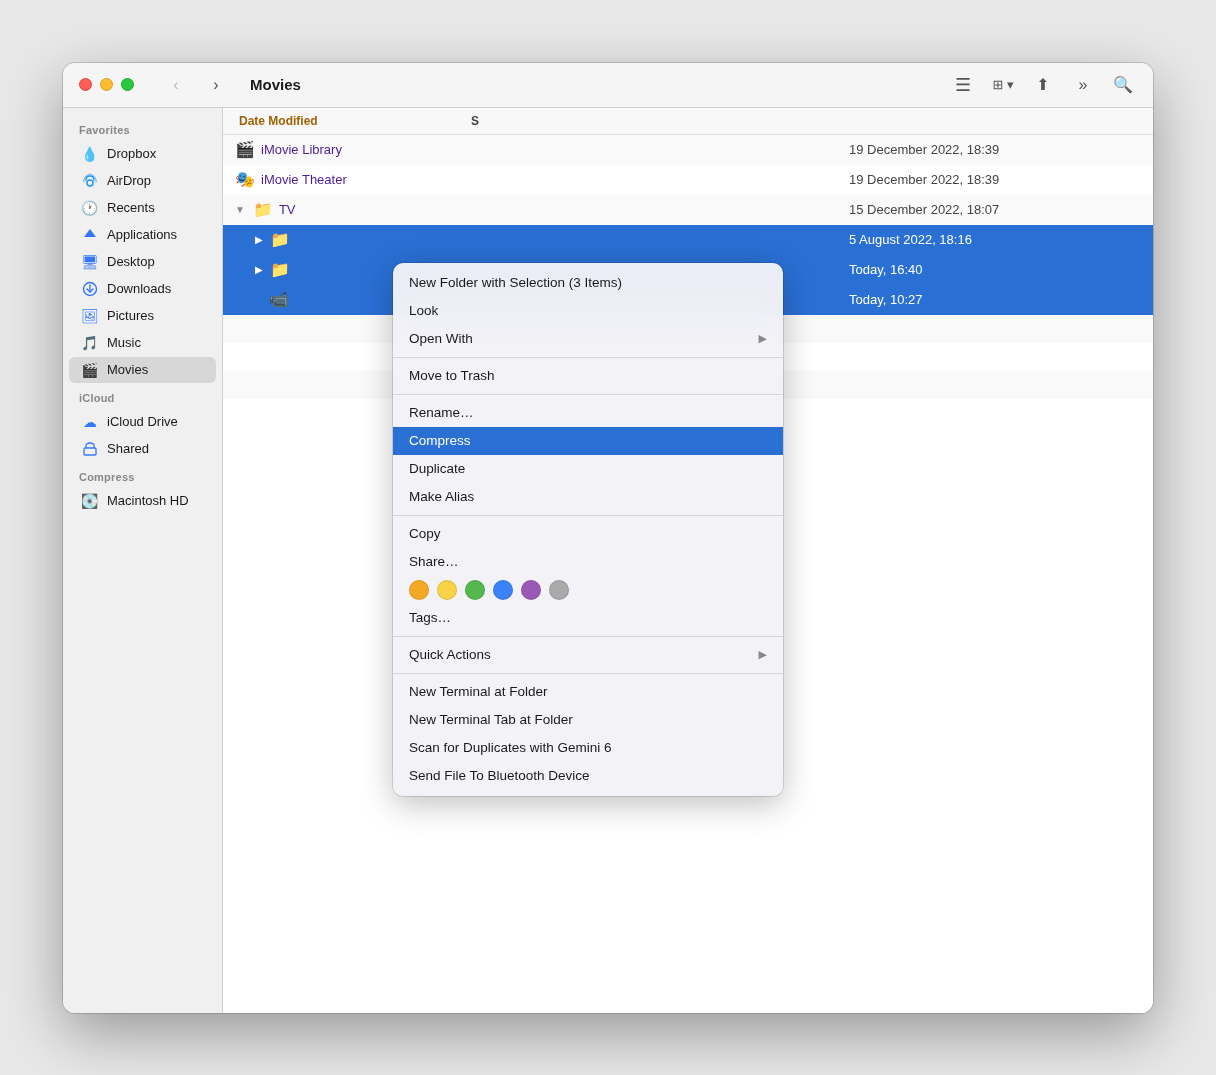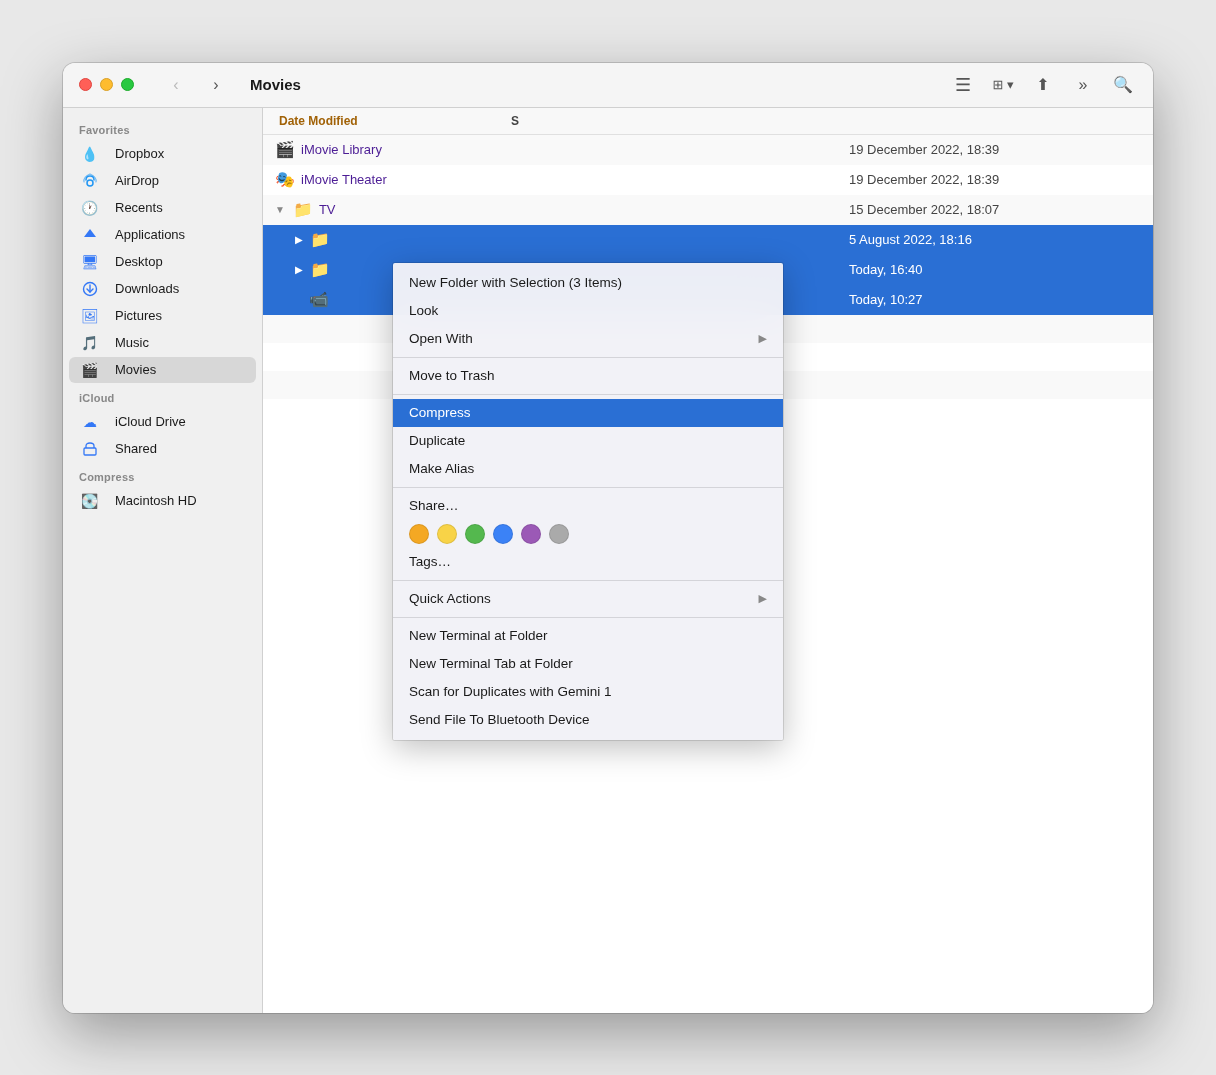--- a/index.html
+++ b/index.html
@@ -42,21 +42,21 @@
 
     
     .window-body {
       display: flex;
       flex: 1;
       overflow: hidden;
     }
 
     
     .sidebar {
-      width: 200px;
+      width: 160px;
       background: #f0f0f0;
       border-right: 1px solid #d0d0d0;
       overflow-y: auto;
       padding: 8px 0;
     }
 
     .sidebar-section-label {
       font-size: 11px;
       font-weight: 600;
       color: #888;
@@ -84,21 +84,20 @@
       display: flex;
       align-items: center;
       justify-content: center;
       flex-shrink: 0;
       font-size: 14px;
     }
 
     .sidebar-label {
       font-size: 13px;
       color: #1a1a1a;
-      margin-left: 8px;
     }
 
     
     .content {
       flex: 1;
       display: flex;
       flex-direction: column;
       background: #ffffff;
       overflow: hidden;
     }
@@ -254,21 +253,21 @@
       pointer-events: none;
     }
 
     .context-menu {
       position: absolute;
       top: 200px;
       left: 330px;
       width: 390px;
       background: rgba(242, 242, 247, 0.97);
       backdrop-filter: blur(20px);
-      border-radius: 2px;
+      border-radius: 10px;
       box-shadow: 0 8px 32px rgba(0,0,0,0.25), 0 0 0 1px rgba(0,0,0,0.12);
       padding: 6px 0;
       pointer-events: all;
       z-index: 200;
     }
 
     .menu-item {
       display: flex;
       align-items: center;
       justify-content: space-between;
@@ -515,32 +514,38 @@
       </div>
 
       <div class="menu-separator"></div>
 
       <div class="menu-item">
         <span>Move to Trash</span>
       </div>
 
       <div class="menu-separator"></div>
 
+      <div class="menu-item">
+        <span>Rename…</span>
+      </div>
       <div class="menu-item highlighted">
         <span>Compress</span>
       </div>
       <div class="menu-item">
         <span>Duplicate</span>
       </div>
       <div class="menu-item">
         <span>Make Alias</span>
       </div>
 
       <div class="menu-separator"></div>
 
+      <div class="menu-item">
+        <span>Copy</span>
+      </div>
       <div class="menu-item">
         <span>Share…</span>
       </div>
 
       <div class="menu-tags">
         <div class="tag-dot" style="background:#f4a823;"></div>
         <div class="tag-dot" style="background:#f8d347;"></div>
         <div class="tag-dot" style="background:#54b84e;"></div>
         <div class="tag-dot" style="background:#3b82f6;"></div>
         <div class="tag-dot" style="background:#9b59b6;"></div>
@@ -559,21 +564,21 @@
 
       <div class="menu-separator"></div>
 
       <div class="menu-item">
         <span>New Terminal at Folder</span>
       </div>
       <div class="menu-item">
         <span>New Terminal Tab at Folder</span>
       </div>
       <div class="menu-item">
-        <span>Scan for Duplicates with Gemini 1</span>
+        <span>Scan for Duplicates with Gemini 6</span>
       </div>
       <div class="menu-item">
         <span>Send File To Bluetooth Device</span>
       </div>
 
     </div>
   </div>
 
 </div>
 

